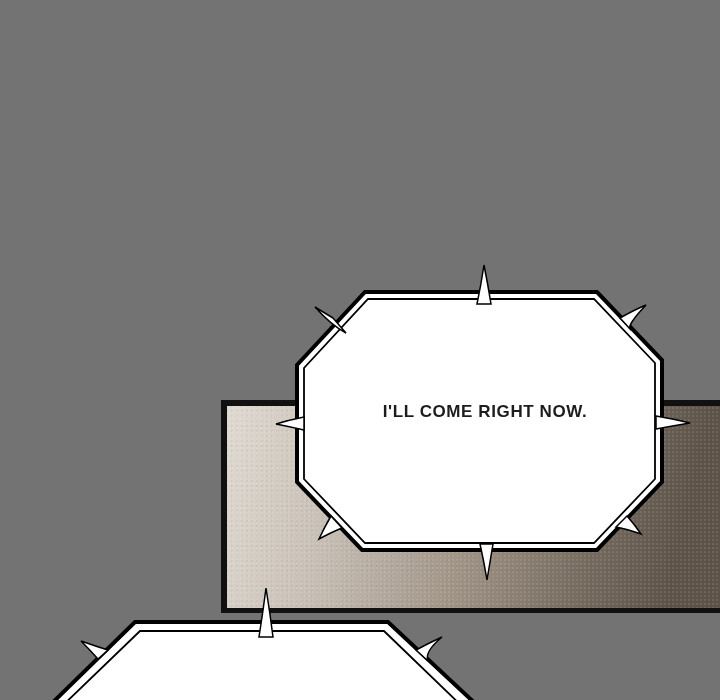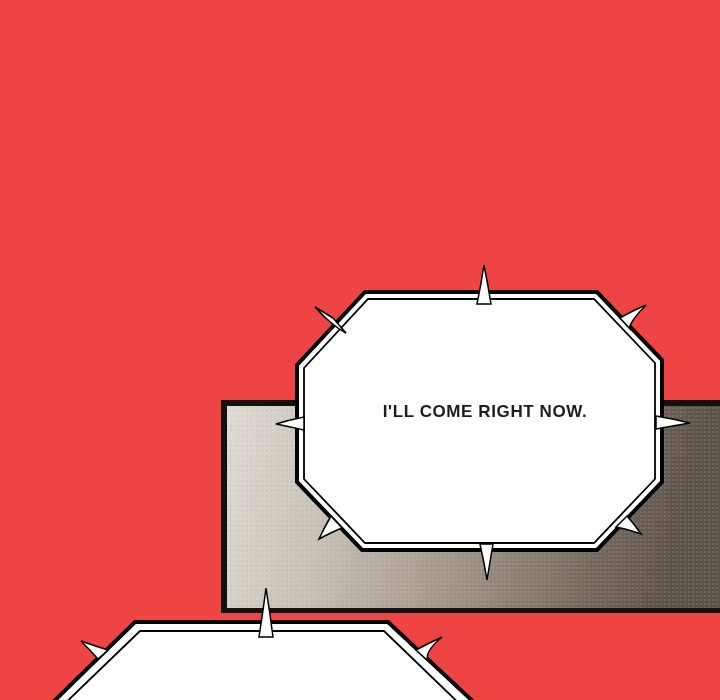--- a/index.html
+++ b/index.html
@@ -3,21 +3,21 @@
 <meta charset="utf-8">
 <style>
   html,body{margin:0;padding:0;}
   body{
     width:720px;height:700px;
     background:#ffffff;
     font-family:"Liberation Sans", sans-serif;
     overflow:hidden;
   }
   .page{
-    position:relative;width:720px;height:700px;background:#ef4444;
+    position:relative;width:720px;height:700px;background:#737373;
   }
   
   .panel{
     position:absolute;
     left:221px;top:400px;
     width:499px;height:213px;
     box-sizing:border-box;
     border-top:6px solid var(--panel-border,#111);
     border-left:6px solid var(--panel-border,#111);
     border-bottom:5px solid var(--panel-border,#111);

